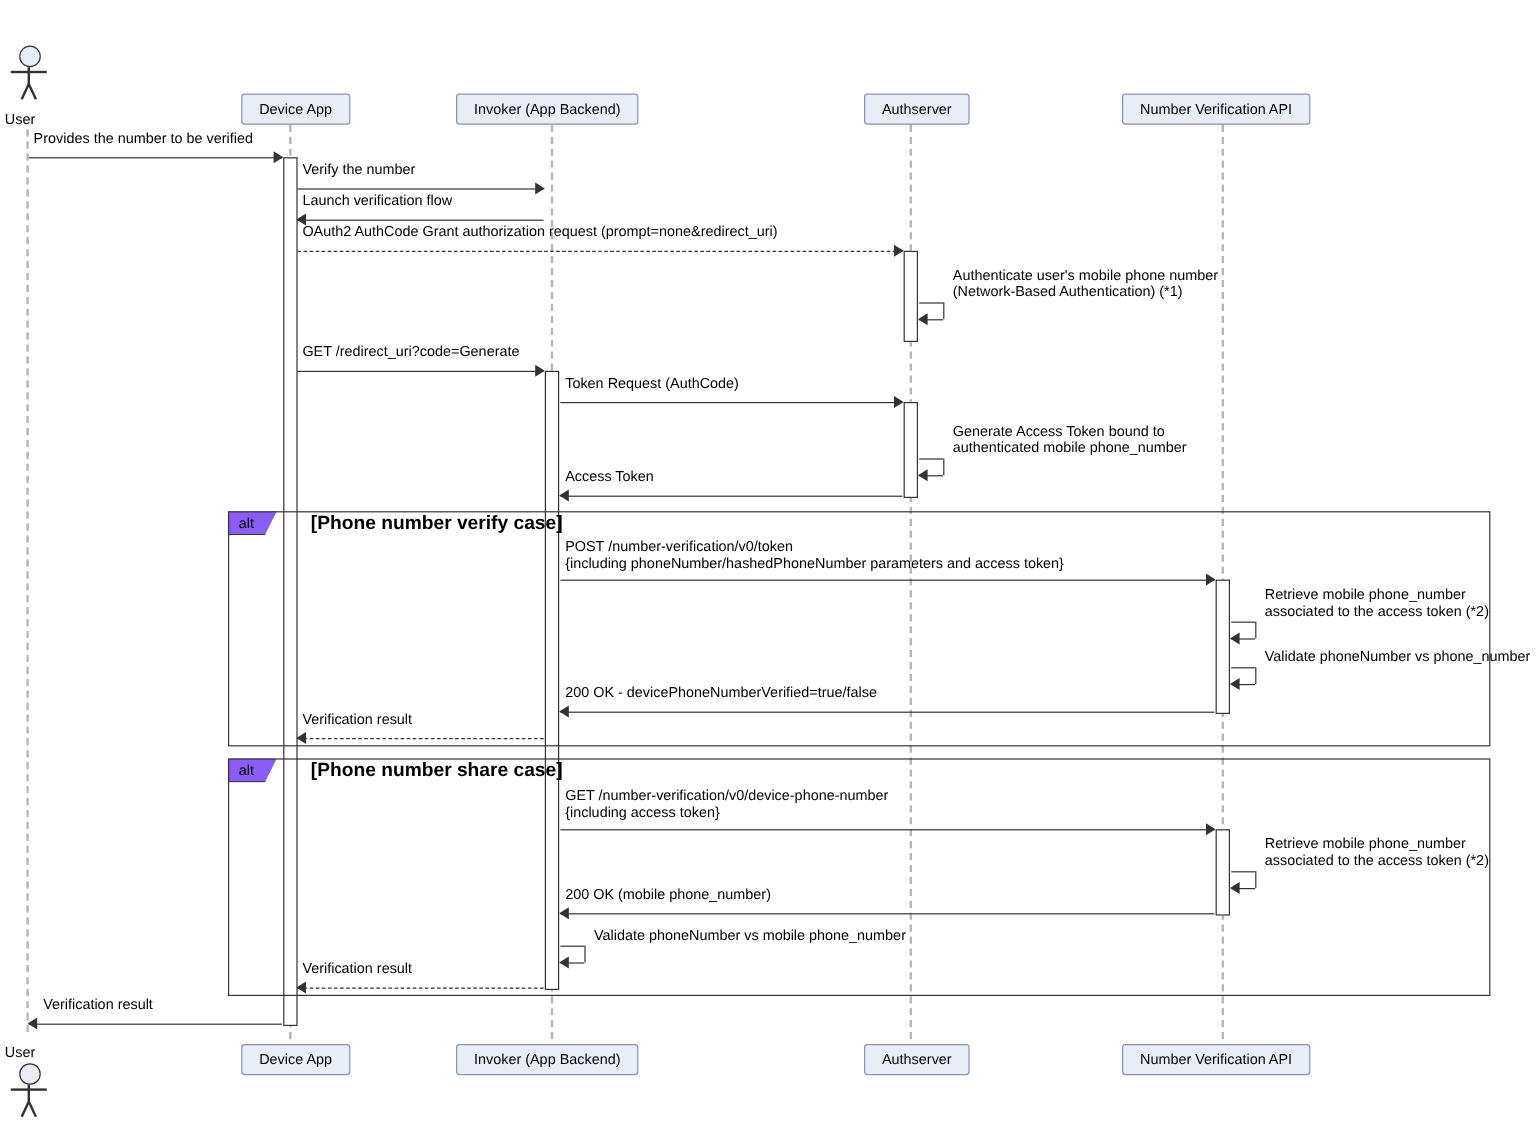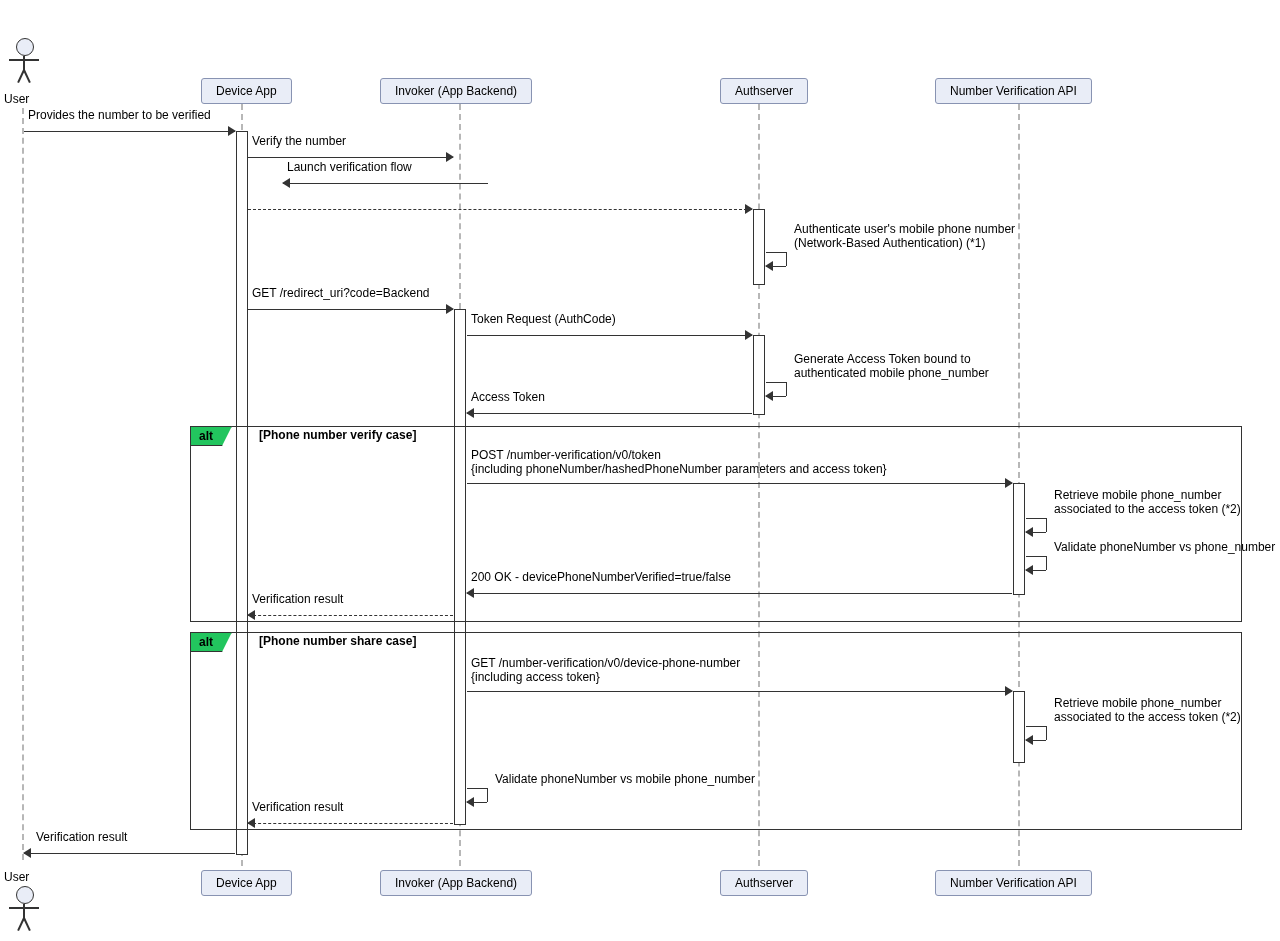--- a/index.html
+++ b/index.html
@@ -40,23 +40,23 @@
 
   .selfmsg { position:absolute; }
   .selfmsg .label { position:absolute; top:0; left:28px; white-space:nowrap; }
   .selfmsg .label2 { position:absolute; top:14px; left:28px; white-space:nowrap; }
   .selfmsg .hline1 { position:absolute; top:30px; left:0; width:20px; border-top:1.5px solid #333; }
   .selfmsg .vline  { position:absolute; top:30px; left:20px; height:14px; border-left:1.5px solid #333; }
   .selfmsg .hline2 { position:absolute; top:44px; left:0; width:20px; border-top:1.5px solid #333; }
   .selfmsg .arrow  { position:absolute; top:39px; left:-1px; width:0; height:0; border-top:5px solid transparent; border-bottom:5px solid transparent; border-right:8px solid #333; }
 
   .altbox { position:absolute; border:1.5px solid #333; }
-  .alttab { position:absolute; top:-1px; left:-1px; height:18px; background:#22c55e; border:1.5px solid #333; border-bottom-right-radius:0; padding:0 18px 0 8px; font-weight:bold; line-height:18px;
+  .alttab { position:absolute; top:-1px; left:-1px; height:18px; background:#8b5cf6; border:1.5px solid #333; border-bottom-right-radius:0; padding:0 18px 0 8px; font-weight:normal; line-height:18px;
             clip-path: polygon(0 0, 100% 0, calc(100% - 10px) 100%, 0 100%); }
-  .altcond { position:absolute; top:1px; font-weight:bold; font-size:12px; }
+  .altcond { position:absolute; top:1px; font-weight:bold; font-size:16px; }
 </style>
 </head>
 <body>
 
 <div class="canvas">
 
 
   <div class="actor-head" style="left:16px; top:38px;"></div>
   <div class="actor-body" style="left:9px; top:56px;">
     <div class="torso"></div>
@@ -84,44 +84,45 @@
   </div>
 
   <div class="activation" style="left:236px; top:131px; height:722px;"></div>
 
   <div class="msg" style="left:248px; top:150px; width:205px;">
     <div class="label">Verify the number</div>
     <div class="line"></div>
       <div class="arrowR"></div>
   </div>
 
-  <div class="msg" style="left:248px; top:176px; width:205px;margin-left:35px;">
+  <div class="msg" style="left:248px; top:176px; width:205px;">
     <div class="label">Launch verification flow</div>
     <div class="line"></div>
       <div class="arrowL"></div>
   </div>
 
   <div class="msg dashed" style="left:248px; top:202px; width:504px;">
+    <div class="label">OAuth2 AuthCode Grant authorization request  (prompt=none&amp;redirect_uri)</div>
     <div class="line"></div>
       <div class="arrowR"></div>
   </div>
   <div class="activation" style="left:753px; top:209px; height:74px;"></div>
 
   <div class="selfmsg" style="left:766px; top:222px;">
     <div class="label">Authenticate user's mobile phone number</div>
     <div class="label2">(Network-Based Authentication) (*1)</div>
     <div class="hline1"></div>
       <div class="vline"></div>
       <div class="hline2"></div>
       <div class="arrow"></div>
   </div>
 
 
   <div class="msg" style="left:248px; top:302px; width:205px;">
-    <div class="label">GET /redirect_uri?code=Backend</div>
+    <div class="label">GET /redirect_uri?code=Generate</div>
     <div class="line"></div>
       <div class="arrowR"></div>
   </div>
   <div class="activation" style="left:454px; top:309px; height:514px;"></div>
 
   <div class="msg" style="left:467px; top:328px; width:285px;">
     <div class="label">Token Request (AuthCode)</div>
     <div class="line"></div>
       <div class="arrowR"></div>
   </div>
@@ -199,20 +200,25 @@
 
   <div class="selfmsg" style="left:1026px; top:696px;">
     <div class="label">Retrieve mobile phone_number</div>
     <div class="label2">associated to the access token (*2)</div>
     <div class="hline1"></div>
       <div class="vline"></div>
       <div class="hline2"></div>
       <div class="arrow"></div>
   </div>
 
+  <div class="msg" style="left:467px; top:754px; width:545px;">
+    <div class="label">200 OK (mobile phone_number)</div>
+    <div class="line"></div>
+      <div class="arrowL"></div>
+  </div>
 
   <div class="selfmsg" style="left:467px; top:772px;">
     <div class="label">Validate phoneNumber vs mobile phone_number</div>
     <div class="hline1" style="top:16px;"></div>
       <div class="vline" style="top:16px;"></div>
       <div class="hline2" style="top:30px;"></div>
       <div class="arrow" style="top:25px;"></div>
   </div>
 
   <div class="msg dashed" style="left:248px; top:816px; width:205px;">

